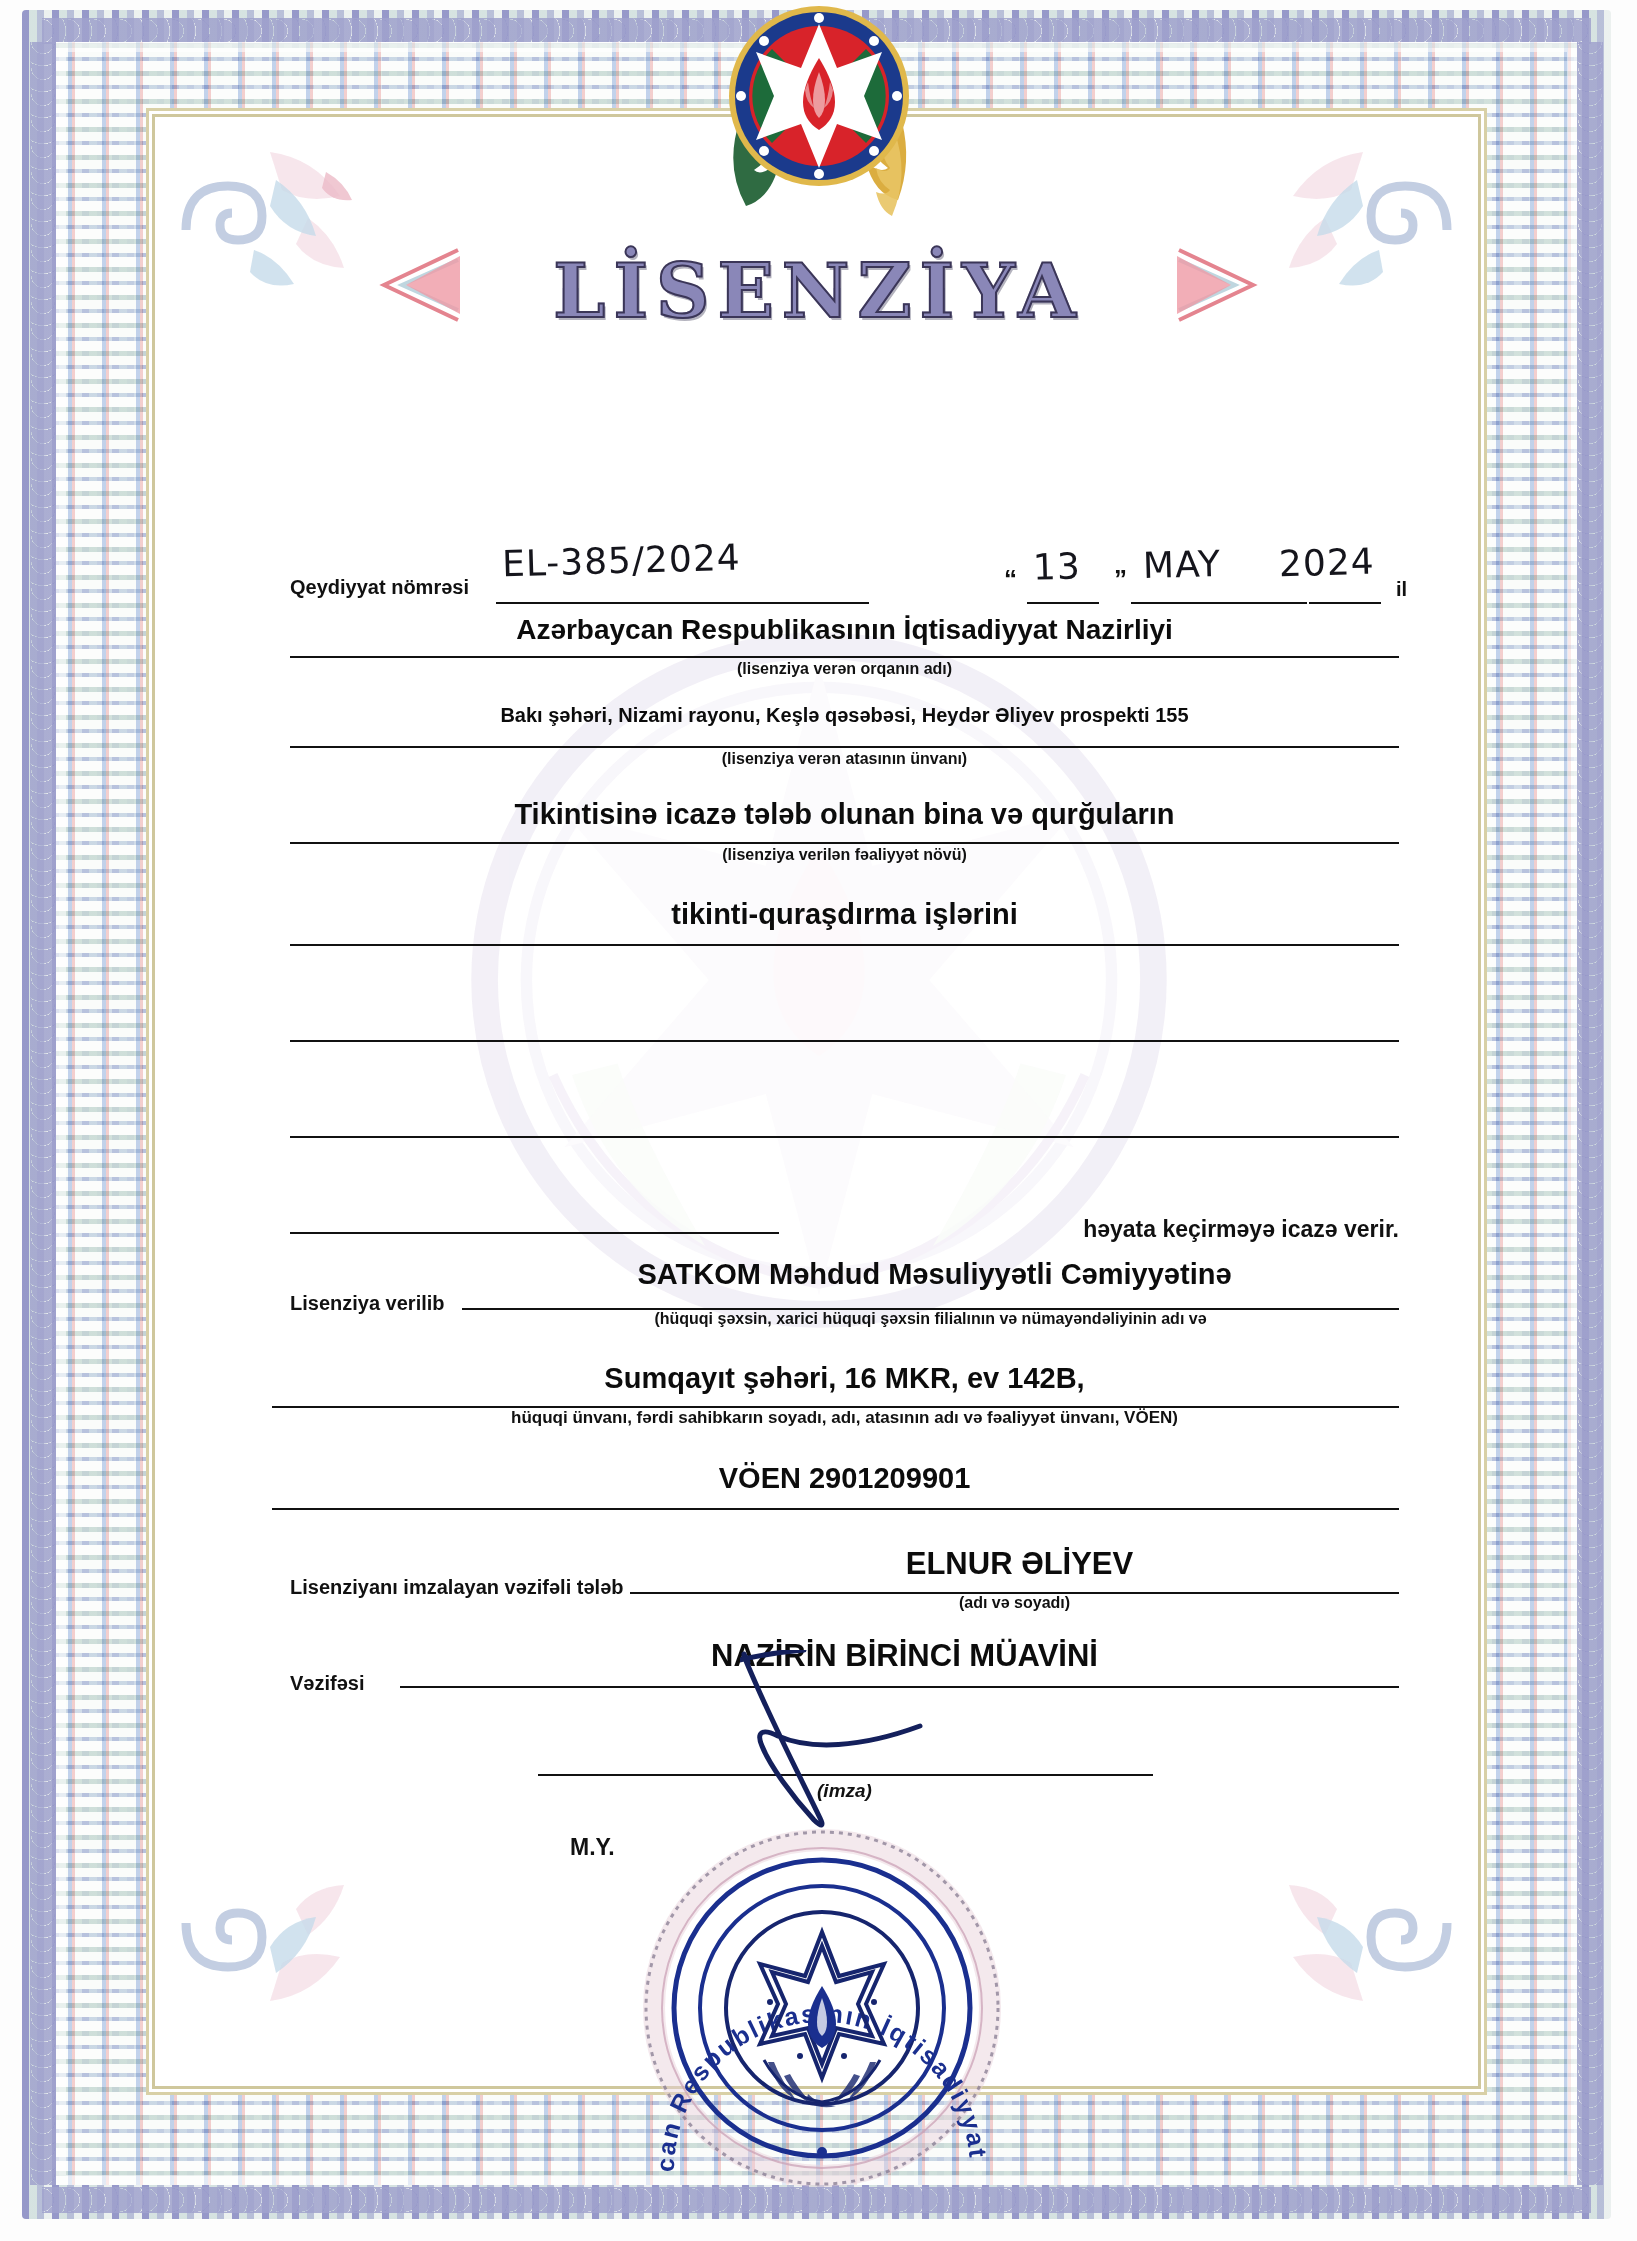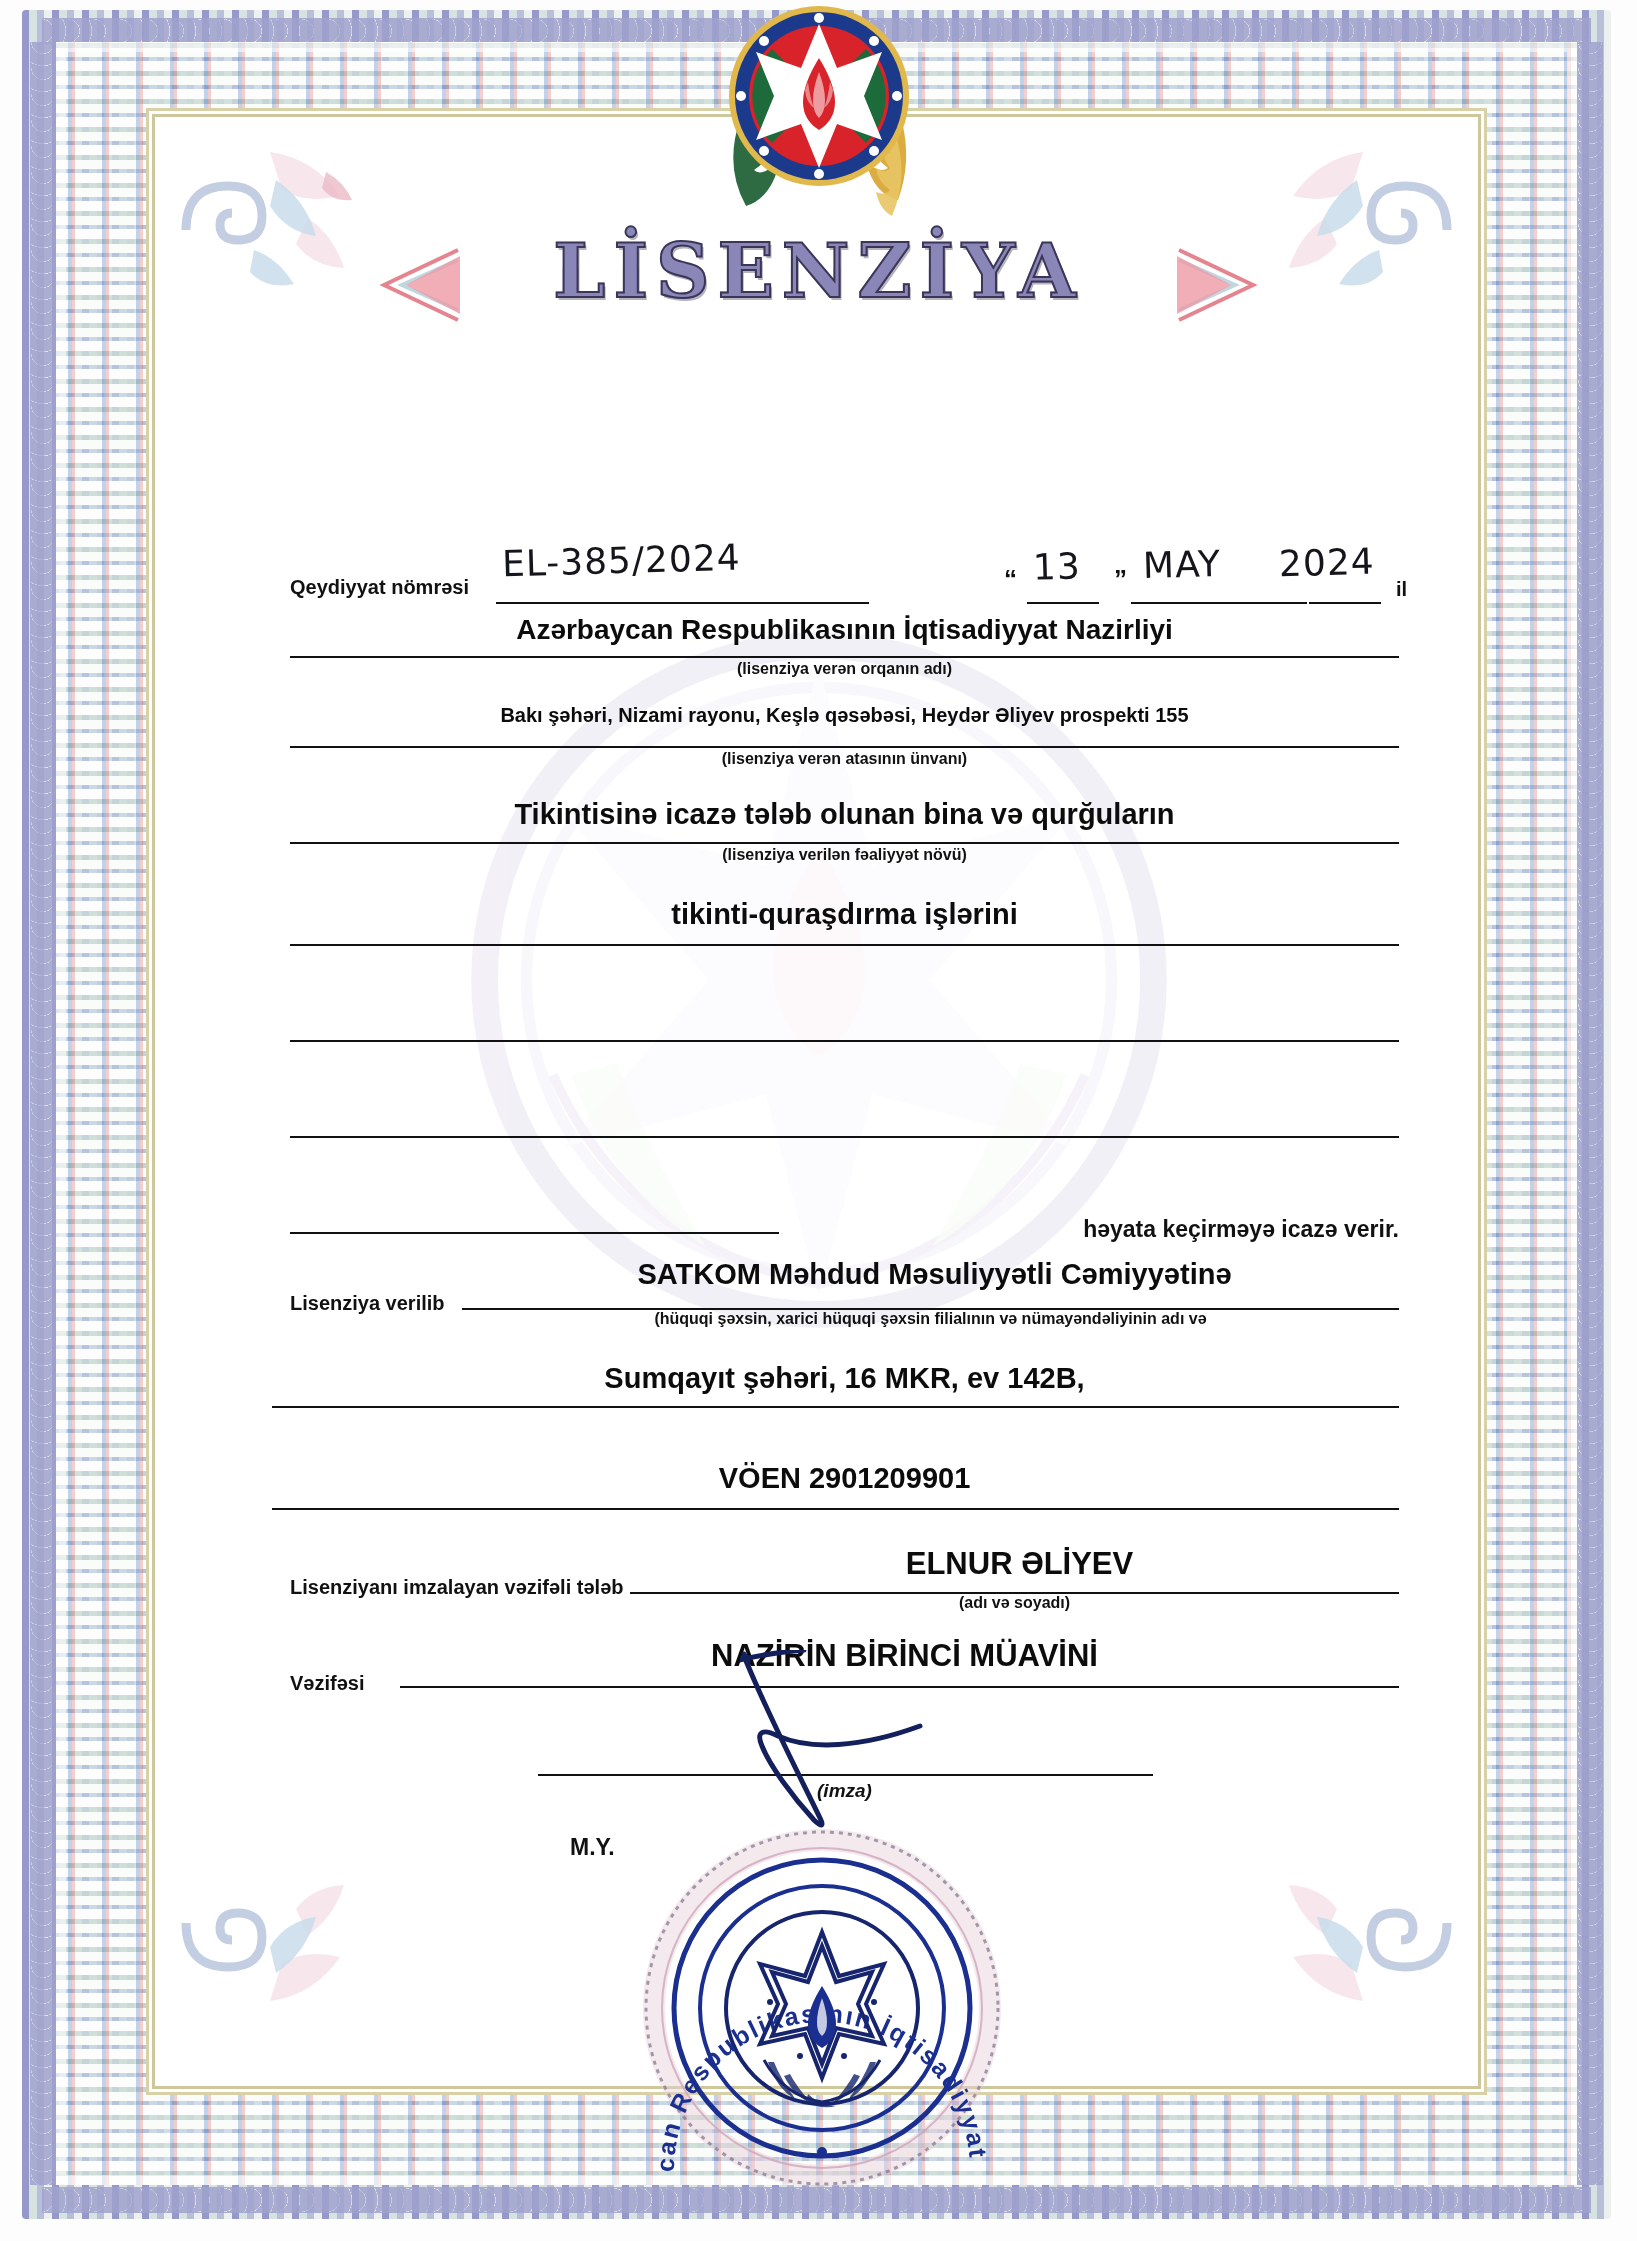--- a/index.html
+++ b/index.html
@@ -135,20 +135,21 @@
     display: inline-block;
     font-family: "DejaVu Serif", serif;
     font-size: 74px;
     font-weight: 700;
     letter-spacing: 8px;
     color: #8a87b8;
     -webkit-text-stroke: 2px #3b3658;
     text-shadow: 2px 3px 0 rgba(40,36,70,.35);
     padding: 0 10px;
     background: linear-gradient(180deg,#efe8ef 0 46%, #a8a2c8 46% 100%);
+    margin-top: 20px;
     -webkit-background-clip: text;
   }
   .title-deco {
     position:absolute; top: 14px;
     width: 96px; height: 86px;
   }
   .title-deco.left { left: 368px; }
   .title-deco.right { right: 368px; transform: scaleX(-1); }
 
   
@@ -440,20 +441,21 @@
     <div class="row" style="height:100px;">
       <span class="lbl" style="position:absolute;left:0;top:34px;">Lisenziya verilib</span>
       <span class="filled" style="left:180px;right:0;top:0px;font-size:29px;">SATKOM Məhdud Məsuliyyətli Cəmiyyətinə</span>
       <div class="rule" style="left:172px;right:0;top:50px;"></div>
       <span class="hint" style="top:52px;left:172px;width:calc(100% - 172px);">(hüquqi şəxsin, xarici hüquqi şəxsin filialının və nümayəndəliyinin adı və</span>
     </div>
 
     <div class="row" style="height:94px;">
       <span class="filled" style="left:0;right:0;top:4px;font-size:29px;">Sumqayıt şəhəri, 16 MKR, ev 142B,</span>
       <div class="rule" style="left:-18px;right:0;top:48px;"></div>
+      <span class="hint" style="top:50px;font-size:17px;">hüquqi ünvanı, fərdi sahibkarın soyadı, adı, atasının adı və fəaliyyət ünvanı, VÖEN)</span>
     </div>
 
     <div class="row" style="height:94px;">
       <span class="filled" style="left:0;right:0;top:10px;font-size:29px;">VÖEN 2901209901</span>
       <div class="rule" style="left:-18px;right:0;top:56px;"></div>
     </div>
 
     <div class="row" style="height:88px;">
       <span class="lbl" style="position:absolute;left:0;top:30px;">Lisenziyanı imzalayan vəzifəli tələb</span>
       <span class="filled" style="left:350px;right:0;top:0;font-size:31px;">ELNUR ƏLİYEV</span>

